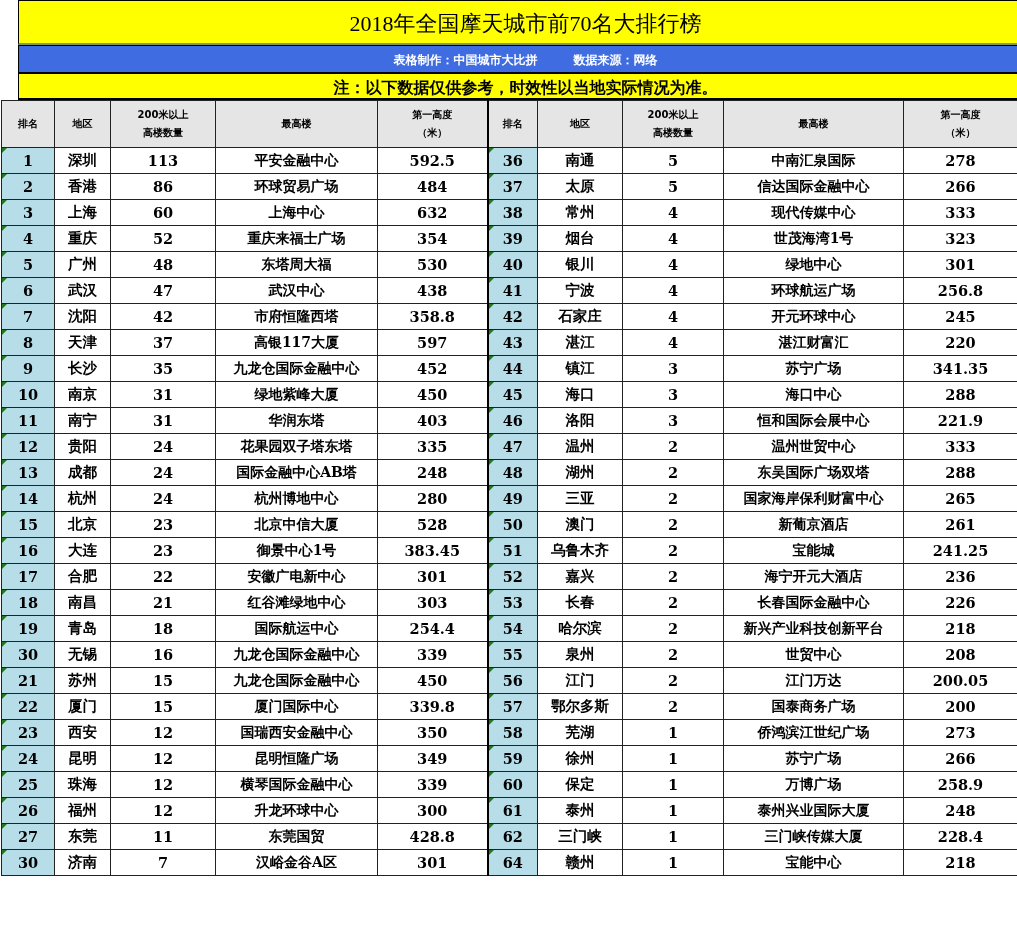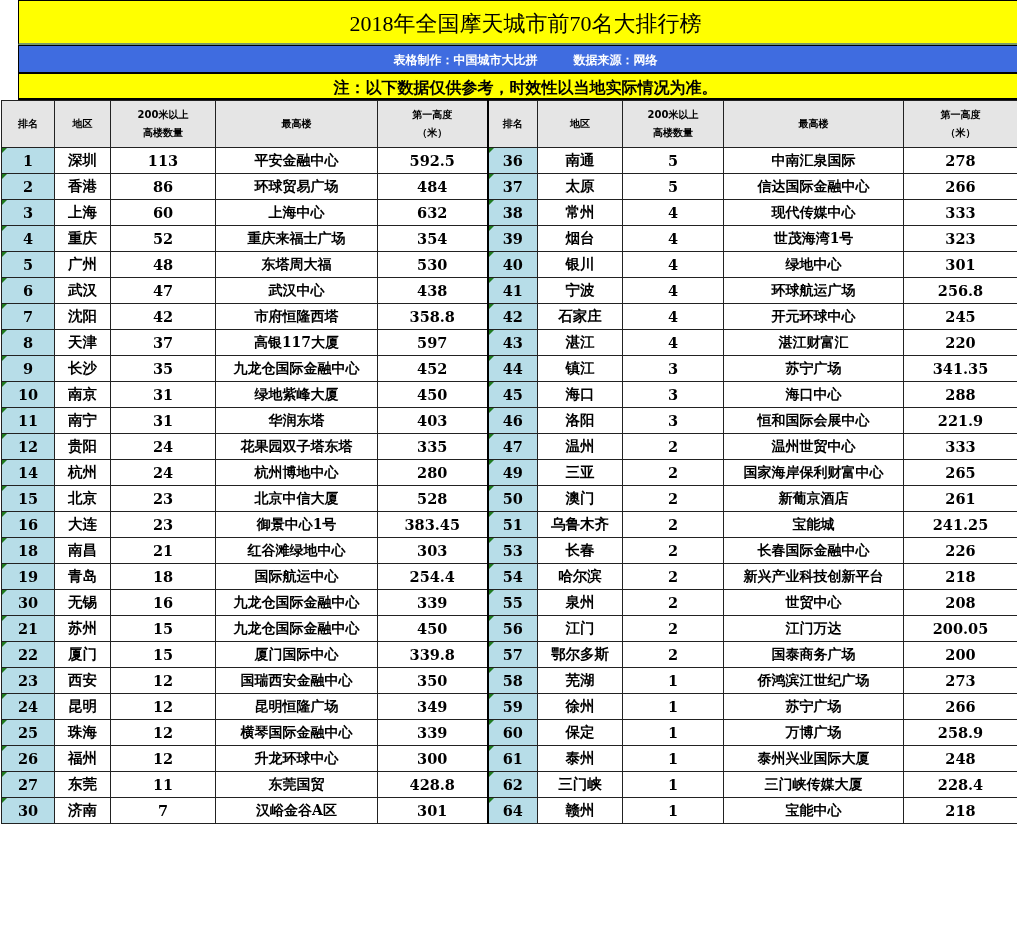--- a/index.html
+++ b/index.html
@@ -197,20 +197,32 @@
           <td>24</td>
           <td class="name">花果园双子塔东塔</td>
           <td>335</td>
           <td class="rank sep">47</td>
           <td>温州</td>
           <td>2</td>
           <td class="name">温州世贸中心</td>
           <td>333</td>
         </tr>
         <tr>
+          <td class="rank">13</td>
+          <td>成都</td>
+          <td>24</td>
+          <td class="name">国际金融中心AB塔</td>
+          <td>248</td>
+          <td class="rank sep">48</td>
+          <td>湖州</td>
+          <td>2</td>
+          <td class="name">东吴国际广场双塔</td>
+          <td>288</td>
+        </tr>
+        <tr>
           <td class="rank">14</td>
           <td>杭州</td>
           <td>24</td>
           <td class="name">杭州博地中心</td>
           <td>280</td>
           <td class="rank sep">49</td>
           <td>三亚</td>
           <td>2</td>
           <td class="name">国家海岸保利财富中心</td>
           <td>265</td>
@@ -233,20 +245,32 @@
           <td>23</td>
           <td class="name">御景中心1号</td>
           <td>383.45</td>
           <td class="rank sep">51</td>
           <td>乌鲁木齐</td>
           <td>2</td>
           <td class="name">宝能城</td>
           <td>241.25</td>
         </tr>
         <tr>
+          <td class="rank">17</td>
+          <td>合肥</td>
+          <td>22</td>
+          <td class="name">安徽广电新中心</td>
+          <td>301</td>
+          <td class="rank sep">52</td>
+          <td>嘉兴</td>
+          <td>2</td>
+          <td class="name">海宁开元大酒店</td>
+          <td>236</td>
+        </tr>
+        <tr>
           <td class="rank">18</td>
           <td>南昌</td>
           <td>21</td>
           <td class="name">红谷滩绿地中心</td>
           <td>303</td>
           <td class="rank sep">53</td>
           <td>长春</td>
           <td>2</td>
           <td class="name">长春国际金融中心</td>
           <td>226</td>

